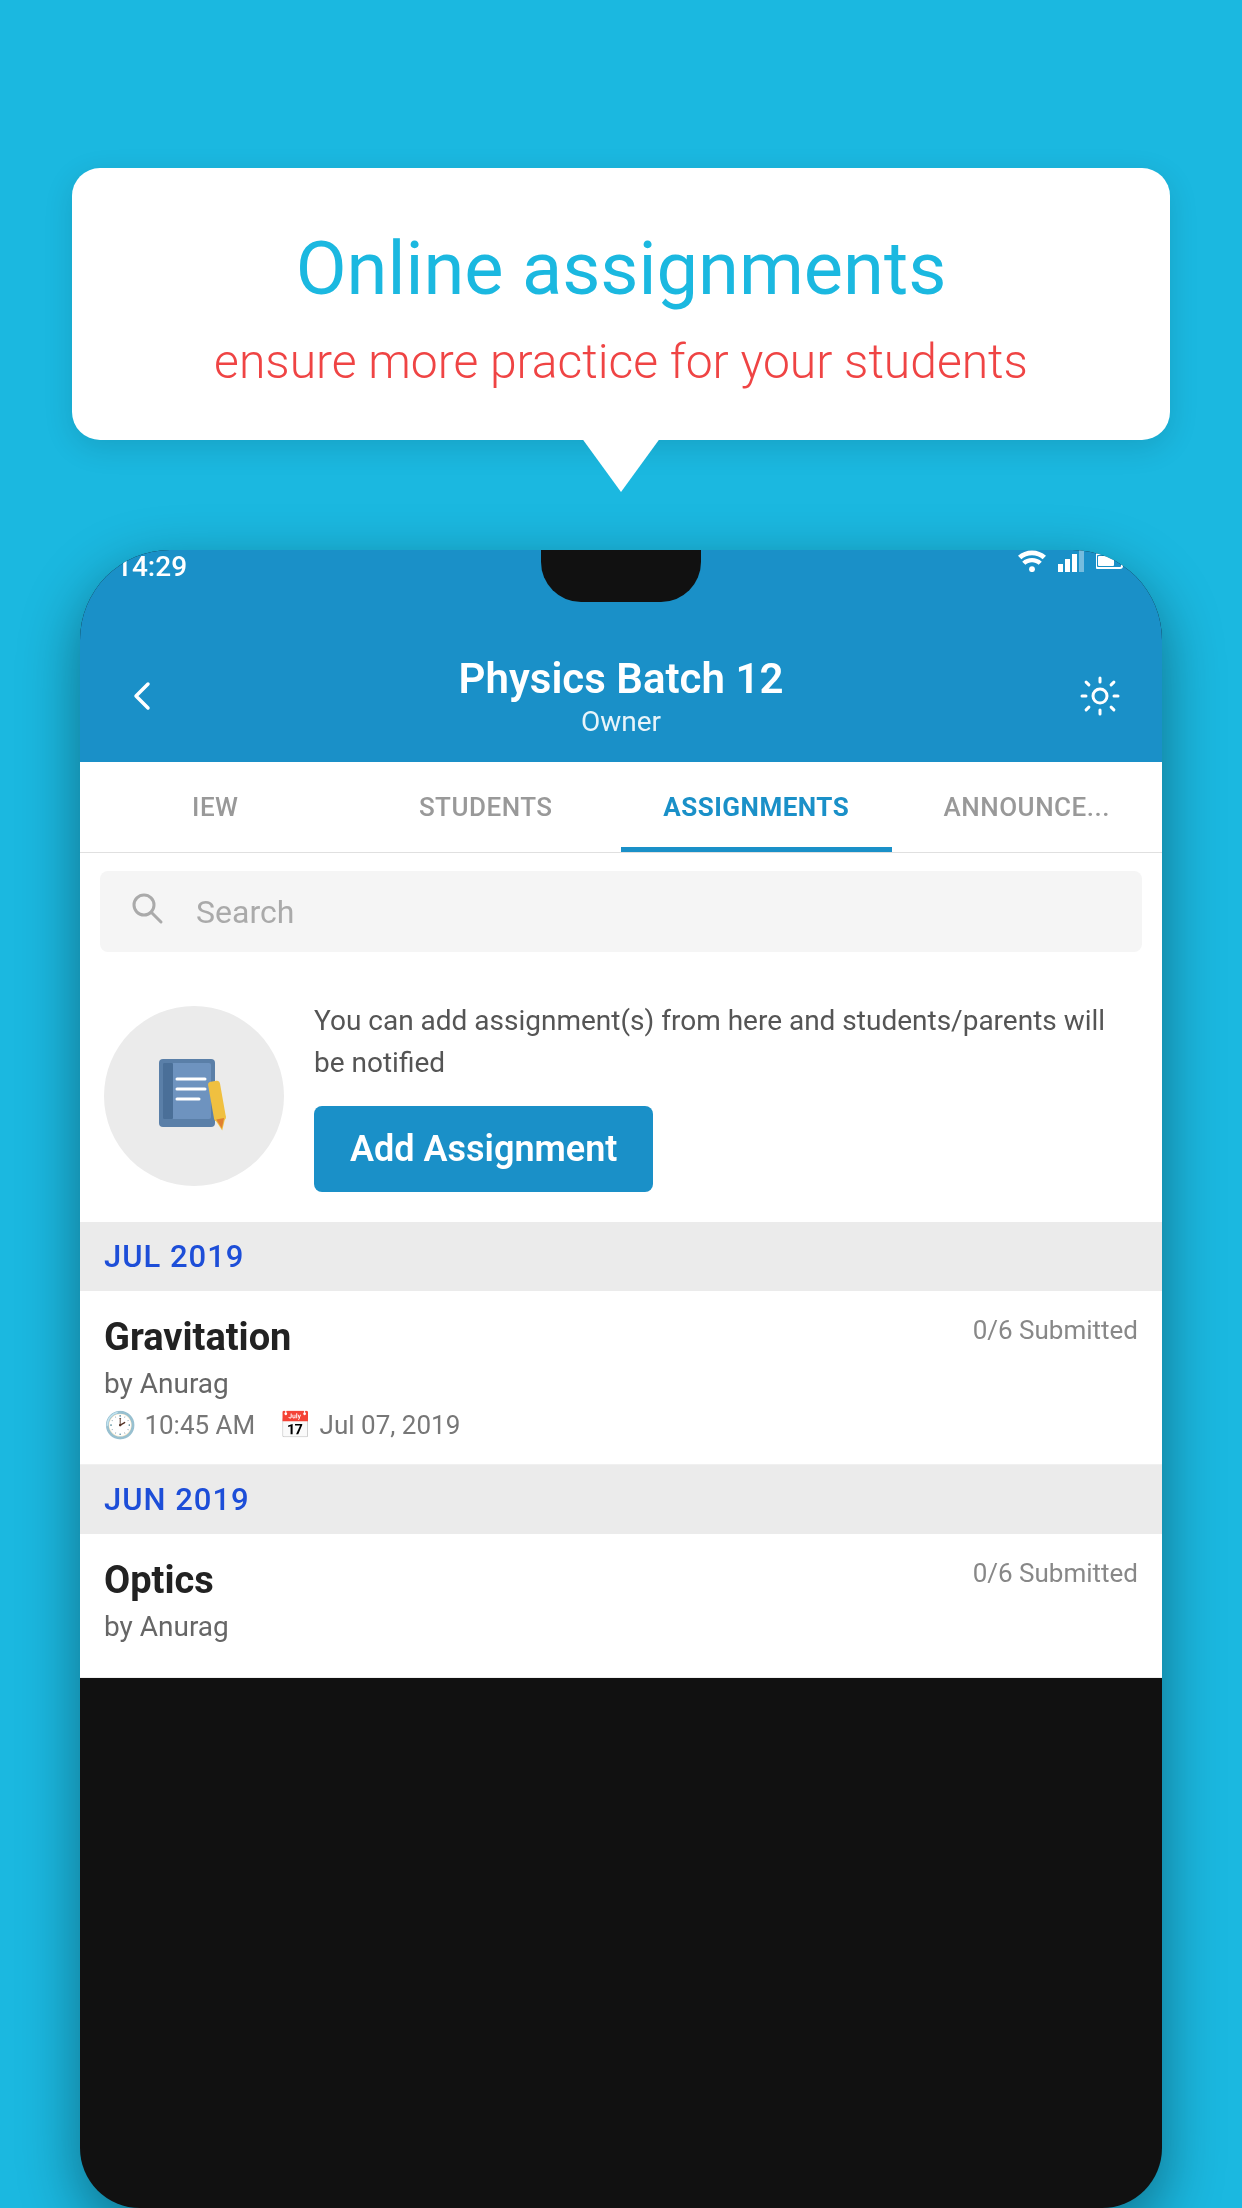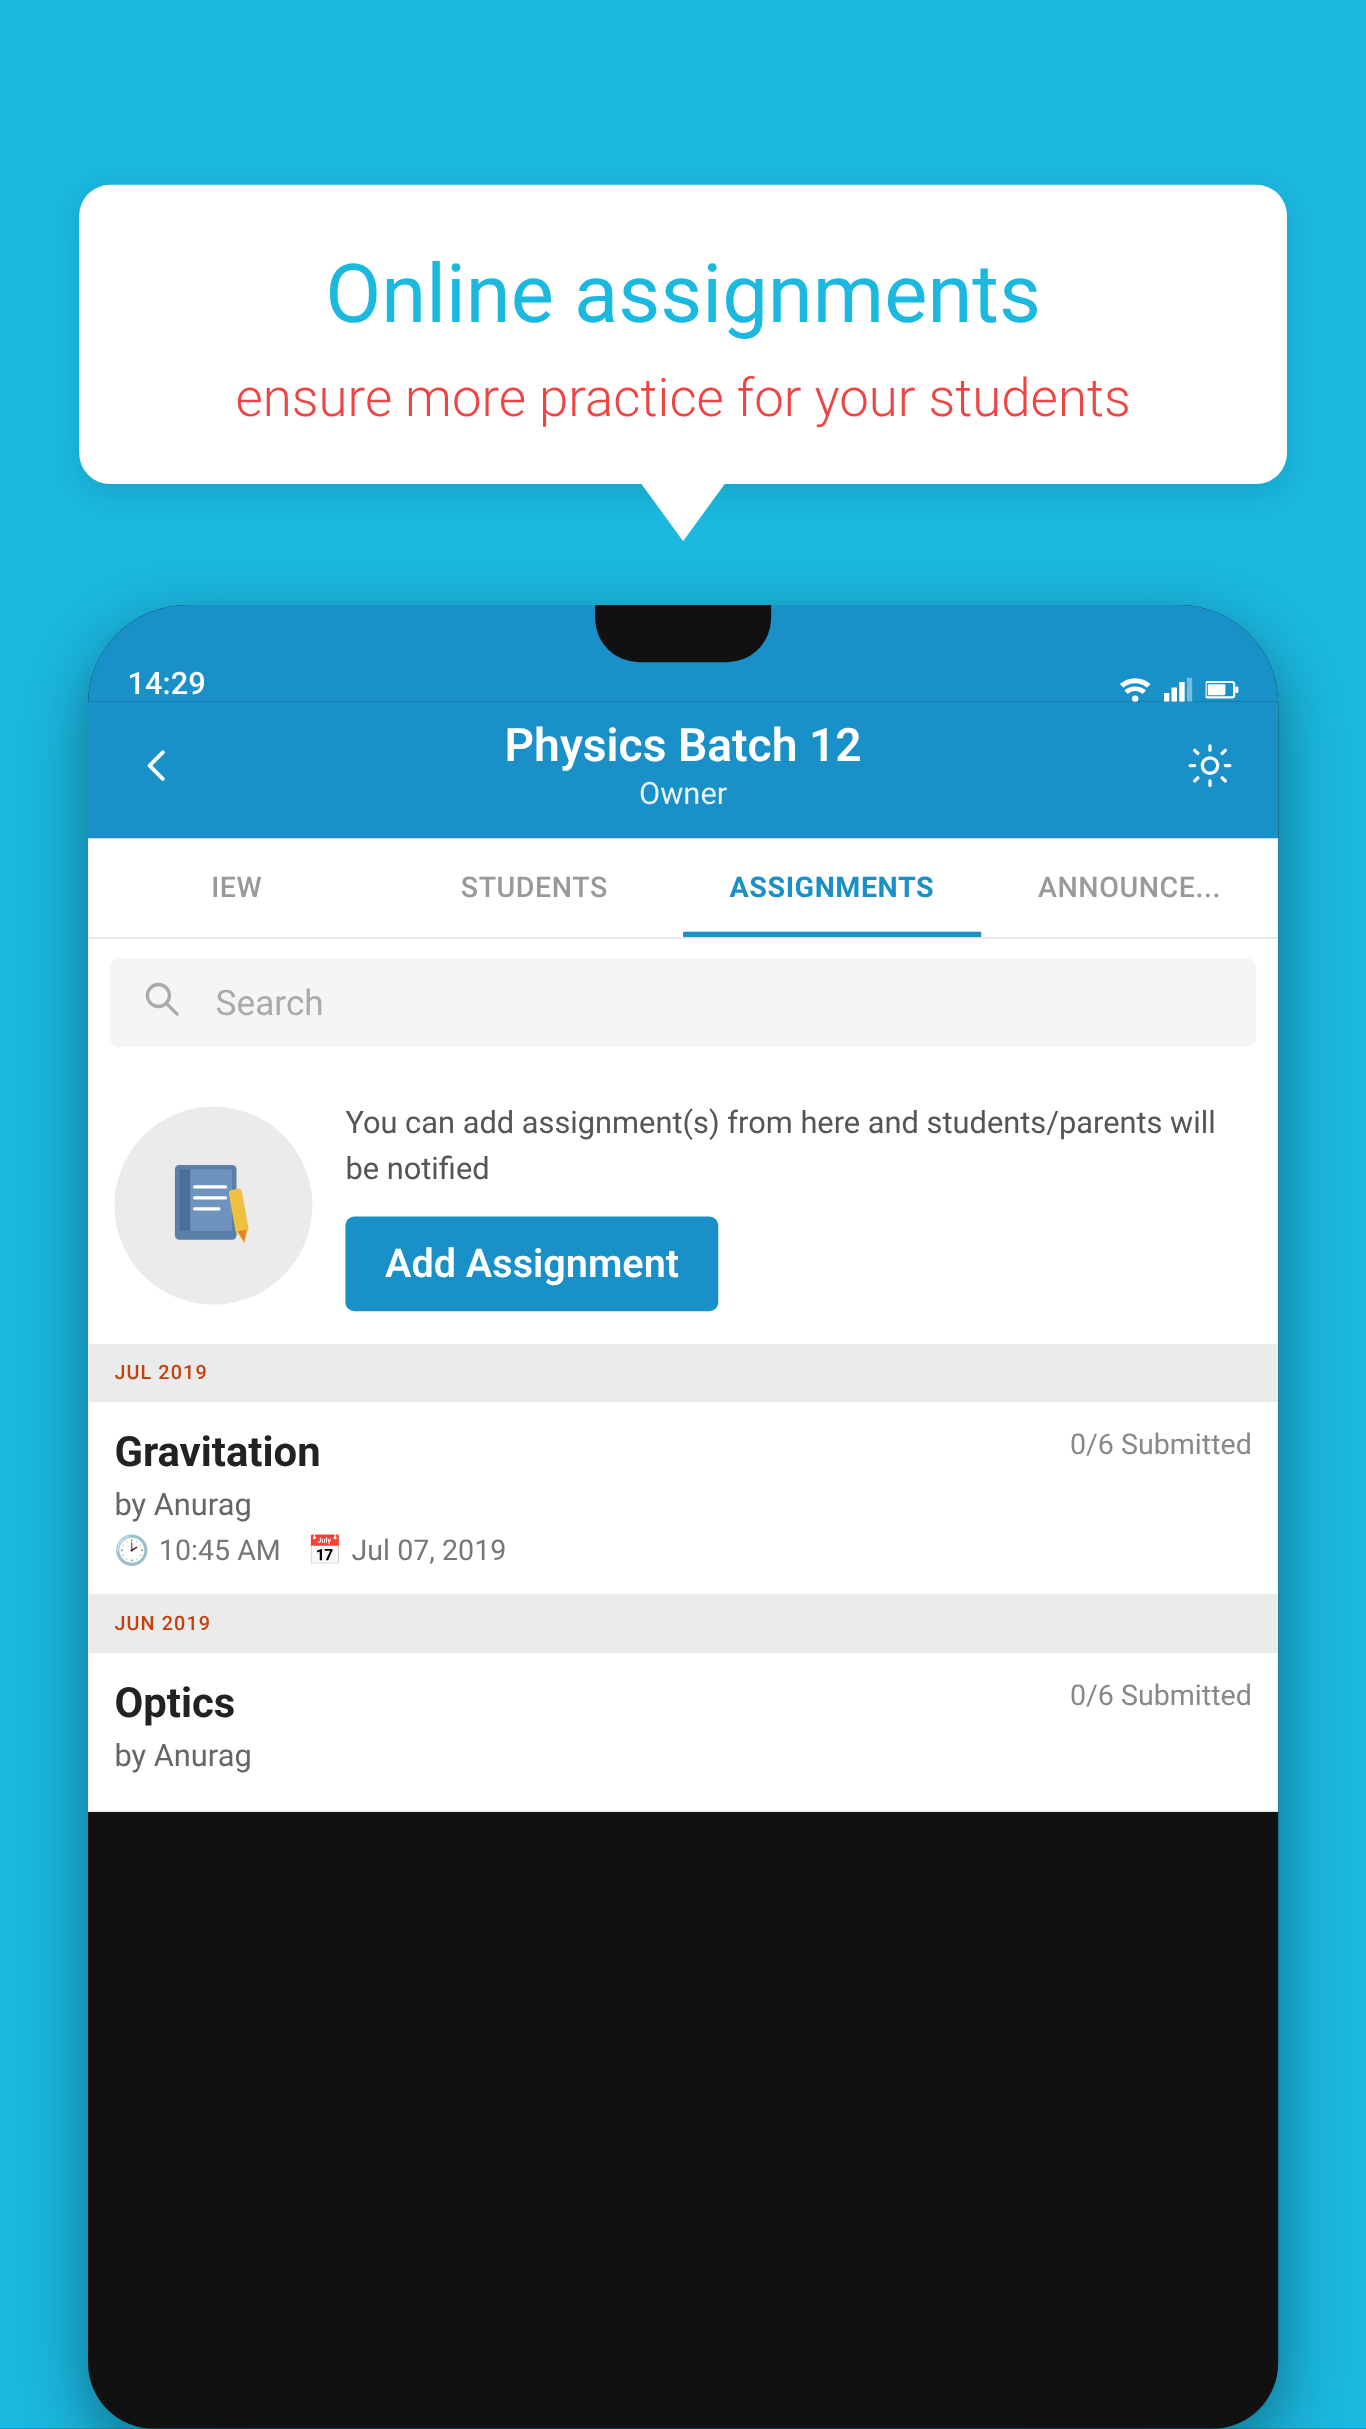--- a/index.html
+++ b/index.html
@@ -62,21 +62,21 @@
       border-radius: 90px 90px 60px 60px;
       box-shadow: 0 20px 60px rgba(0,0,0,0.4);
       overflow: hidden;
     }
 
     
     .phone-top-bar {
       background: #1a90c8;
       height: 88px;
       display: flex;
-      align-items: flex-end;
+      align-items: flex-start;
       justify-content: space-between;
       padding: 0 36px;
       position: relative;
     }
     .phone-top-bar::before {
       content: '';
       position: absolute;
       top: 0;
       left: 50%;
       transform: translateX(-50%);
@@ -237,22 +237,22 @@
       display: inline-block;
       cursor: pointer;
     }
 
     
     .section-header {
       background: #ebebeb;
       padding: 16px 24px;
     }
     .section-header-text {
-      font-size: 18px;
-      color: #c2410c;
+      font-size: 31px;
+      color: #1d4ed8;
       font-weight: 500;
       letter-spacing: 1px;
       text-align: right;
     }
 
     
     .assignment-item {
       background: white;
       padding: 24px 24px;
       border-bottom: 1px solid #f0f0f0;

